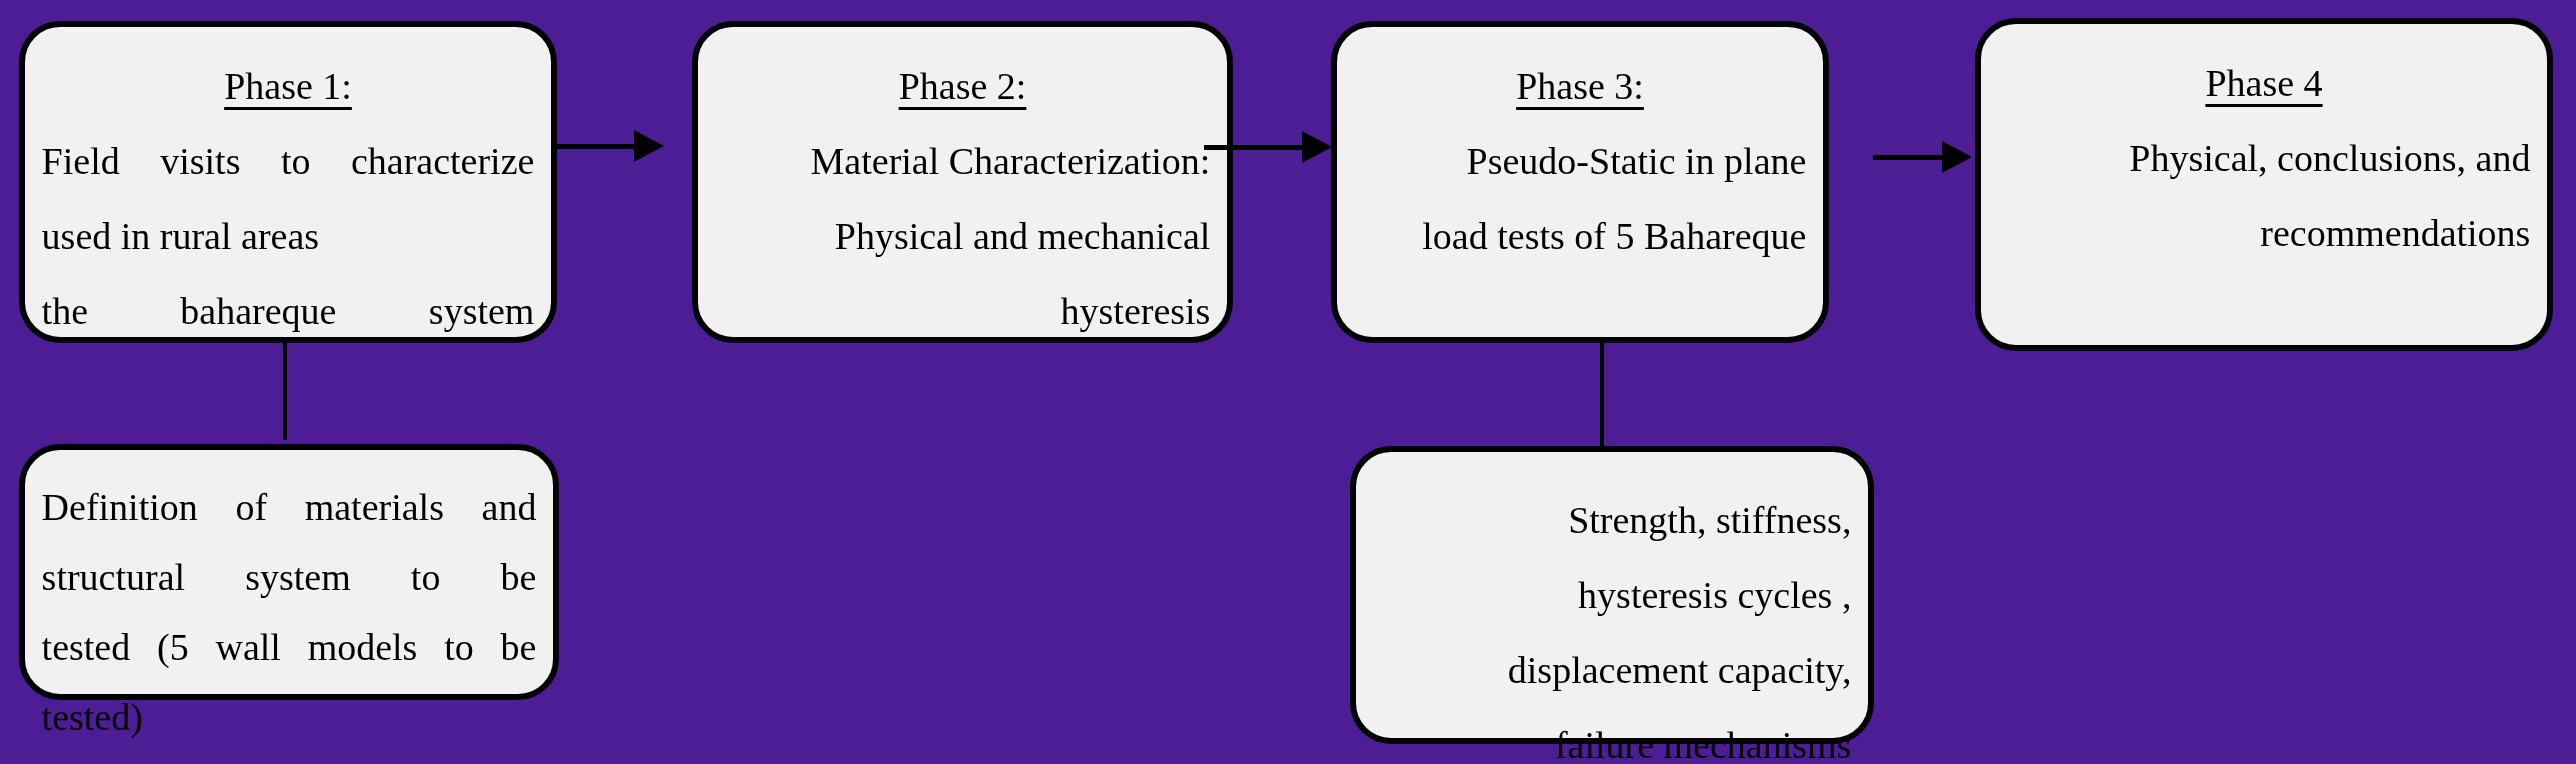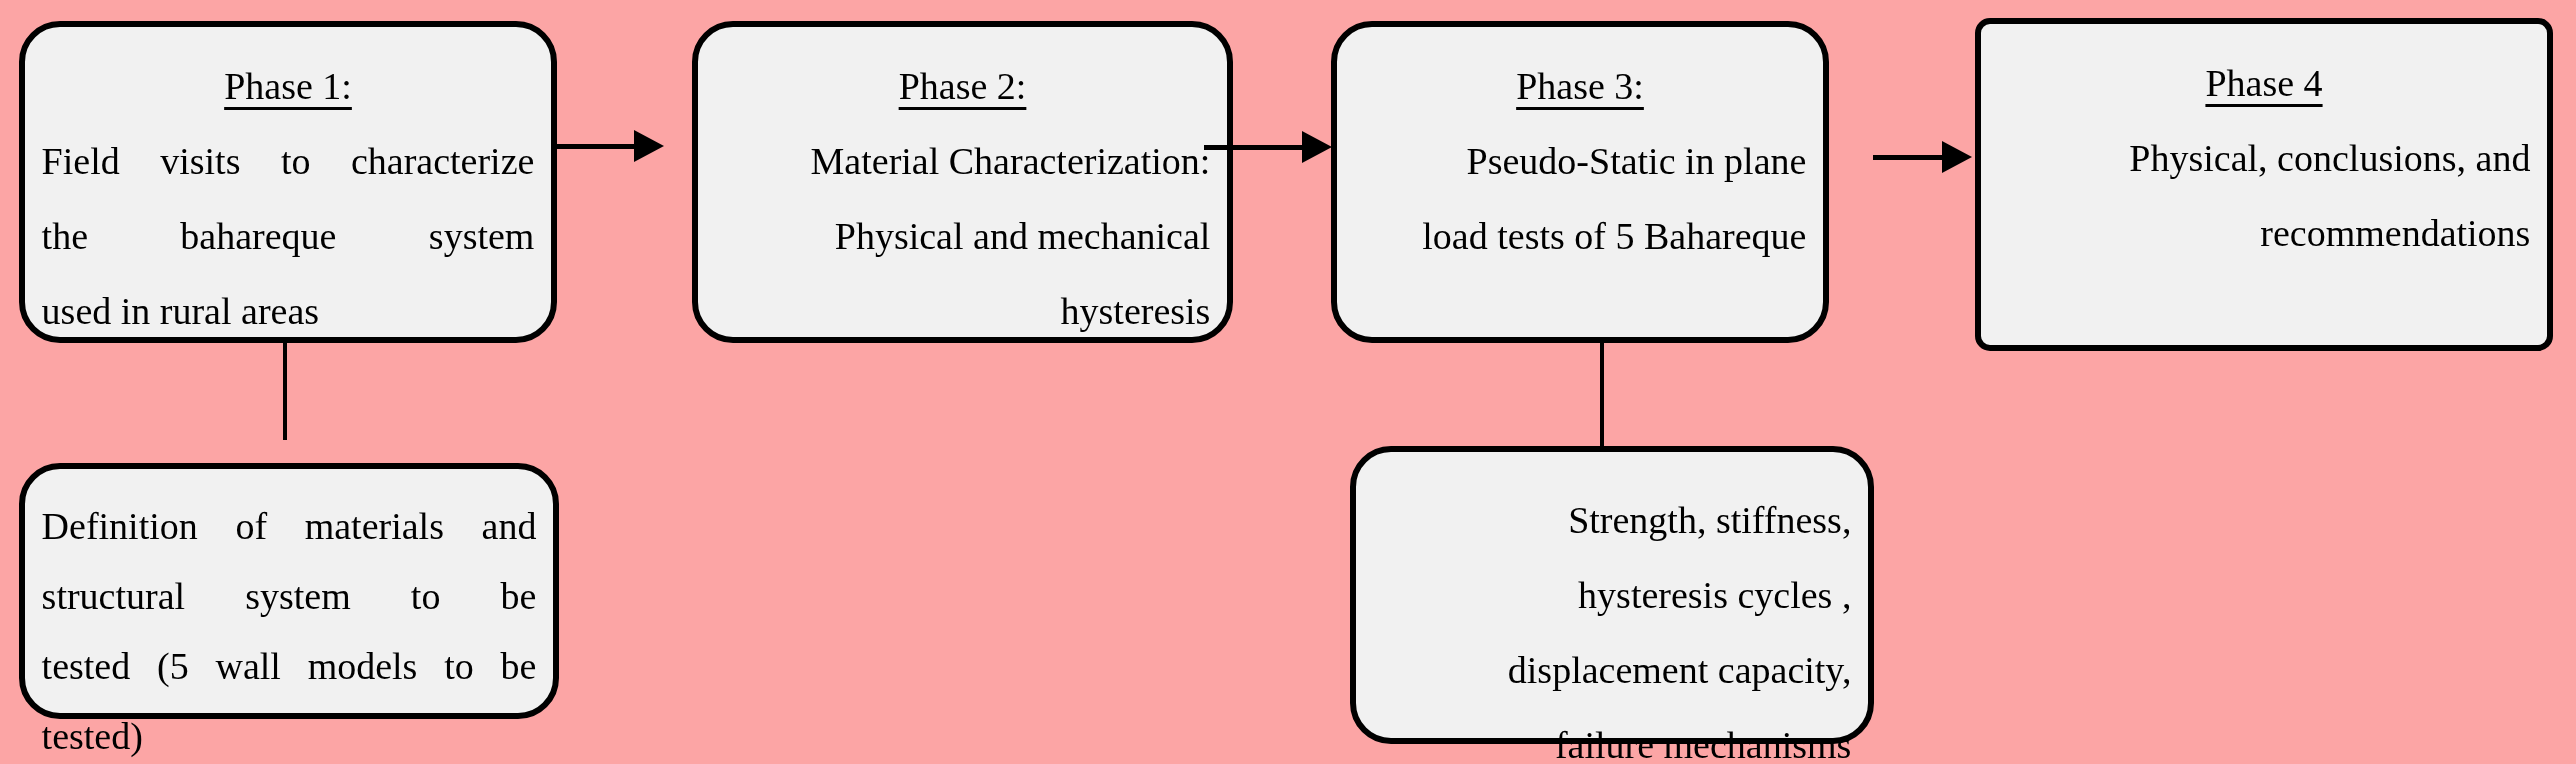--- a/index.html
+++ b/index.html
@@ -4,21 +4,21 @@
 <style>
   html, body {
     margin: 0;
     padding: 0;
     background: #ffffff;
   }
   .canvas {
     position: relative;
     width: 2576px;
     height: 764px;
-    background: #fca5a5;
+    background: #4c1d95;
     font-family: "Liberation Serif", "DejaVu Serif", serif;
     color: #000000;
   }
   .box {
     position: absolute;
     box-sizing: border-box;
     background: #f1f1f1;
     border: 6.4px solid #000000;
     border-radius: 41px;
     font-size: 38px;
@@ -38,24 +38,24 @@
   }
   .heading-text {
     text-decoration: underline;
     text-decoration-thickness: 3.2px;
     text-underline-offset: 7.6px;
   }
   
   #box-phase1 { left: 19px;  top: 21px; width: 538px; height: 322px; }
   #box-phase2 { left: 692px; top: 21px; width: 541px; height: 322px; }
   #box-phase3 { left: 1331px; top: 21px; width: 498px; height: 322px; }
-  #box-phase4 { left: 1975px; top: 18px; width: 578px; height: 333px; border-radius: 15px; }
+  #box-phase4 { left: 1975px; top: 18px; width: 578px; height: 333px; }
   
   #box-definition {
-    left: 19px; top: 463px; width: 540px; height: 256px;
+    left: 19px; top: 444px; width: 540px; height: 256px;
     line-height: 55px; padding-top: 15.3px;
   }
   #box-results {
     left: 1350px; top: 446px; width: 524px; height: 298px;
     padding-top: 23px;
   }
   
   .h-arrow-line {
     position: absolute;
     height: 5.1px;
@@ -86,22 +86,22 @@
 </head>
 <body>
 
 <div class="canvas">
 
   <div class="box" id="box-phase1">
     <div class="heading-line">
       <span class="heading-text">Phase 1:</span>
     </div>
     <div class="line justify">Field visits to characterize</div>
+    <div class="line leftline">used in rural areas</div>
     <div class="line justify">the bahareque system</div>
-    <div class="line leftline">used in rural areas</div>
   </div>
 
   <div class="h-arrow-line" id="arrow1-line"></div>
   <div class="h-arrow-head" id="arrow1-head"></div>
 
   <div class="box" id="box-phase2">
     <div class="heading-line">
       <span class="heading-text">Phase 2:</span>
     </div>
     <div class="line center">Material Characterization:</div>

